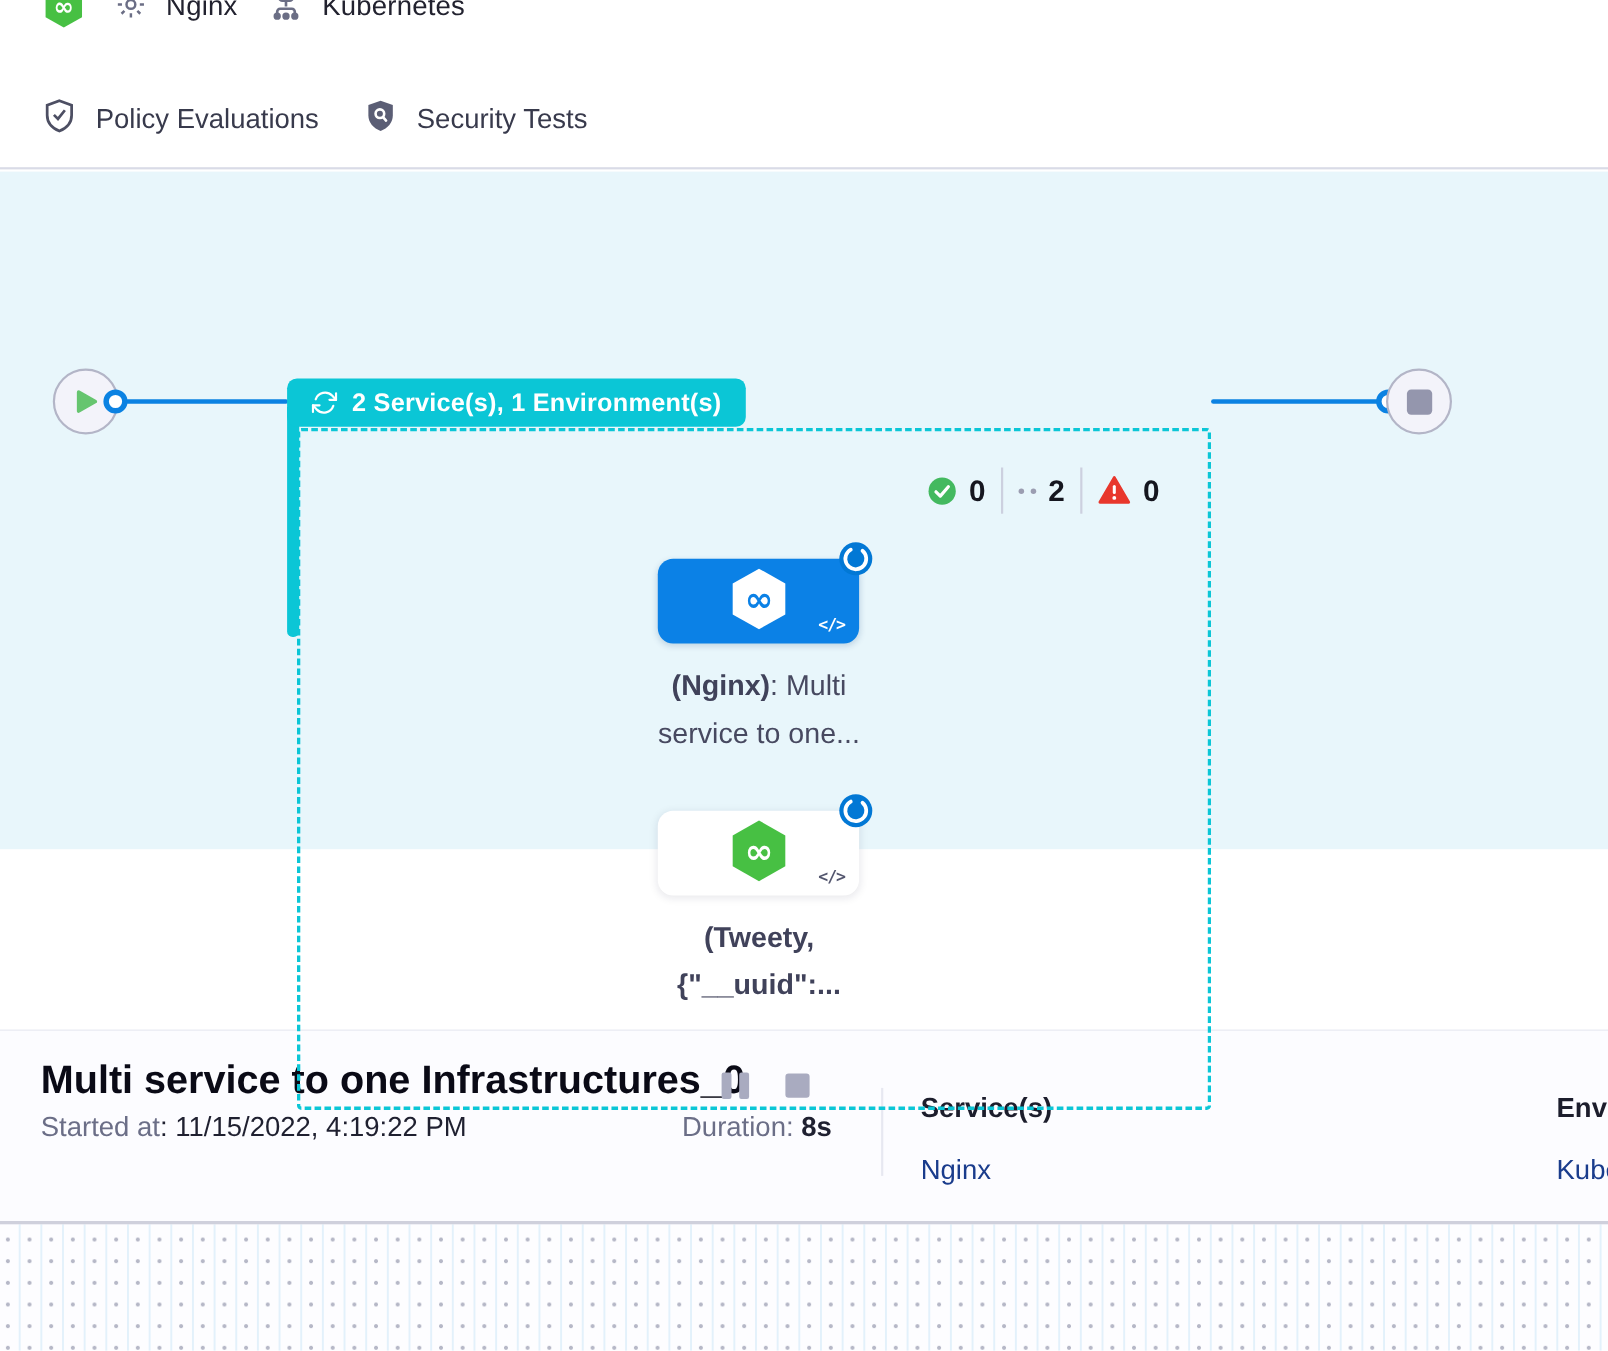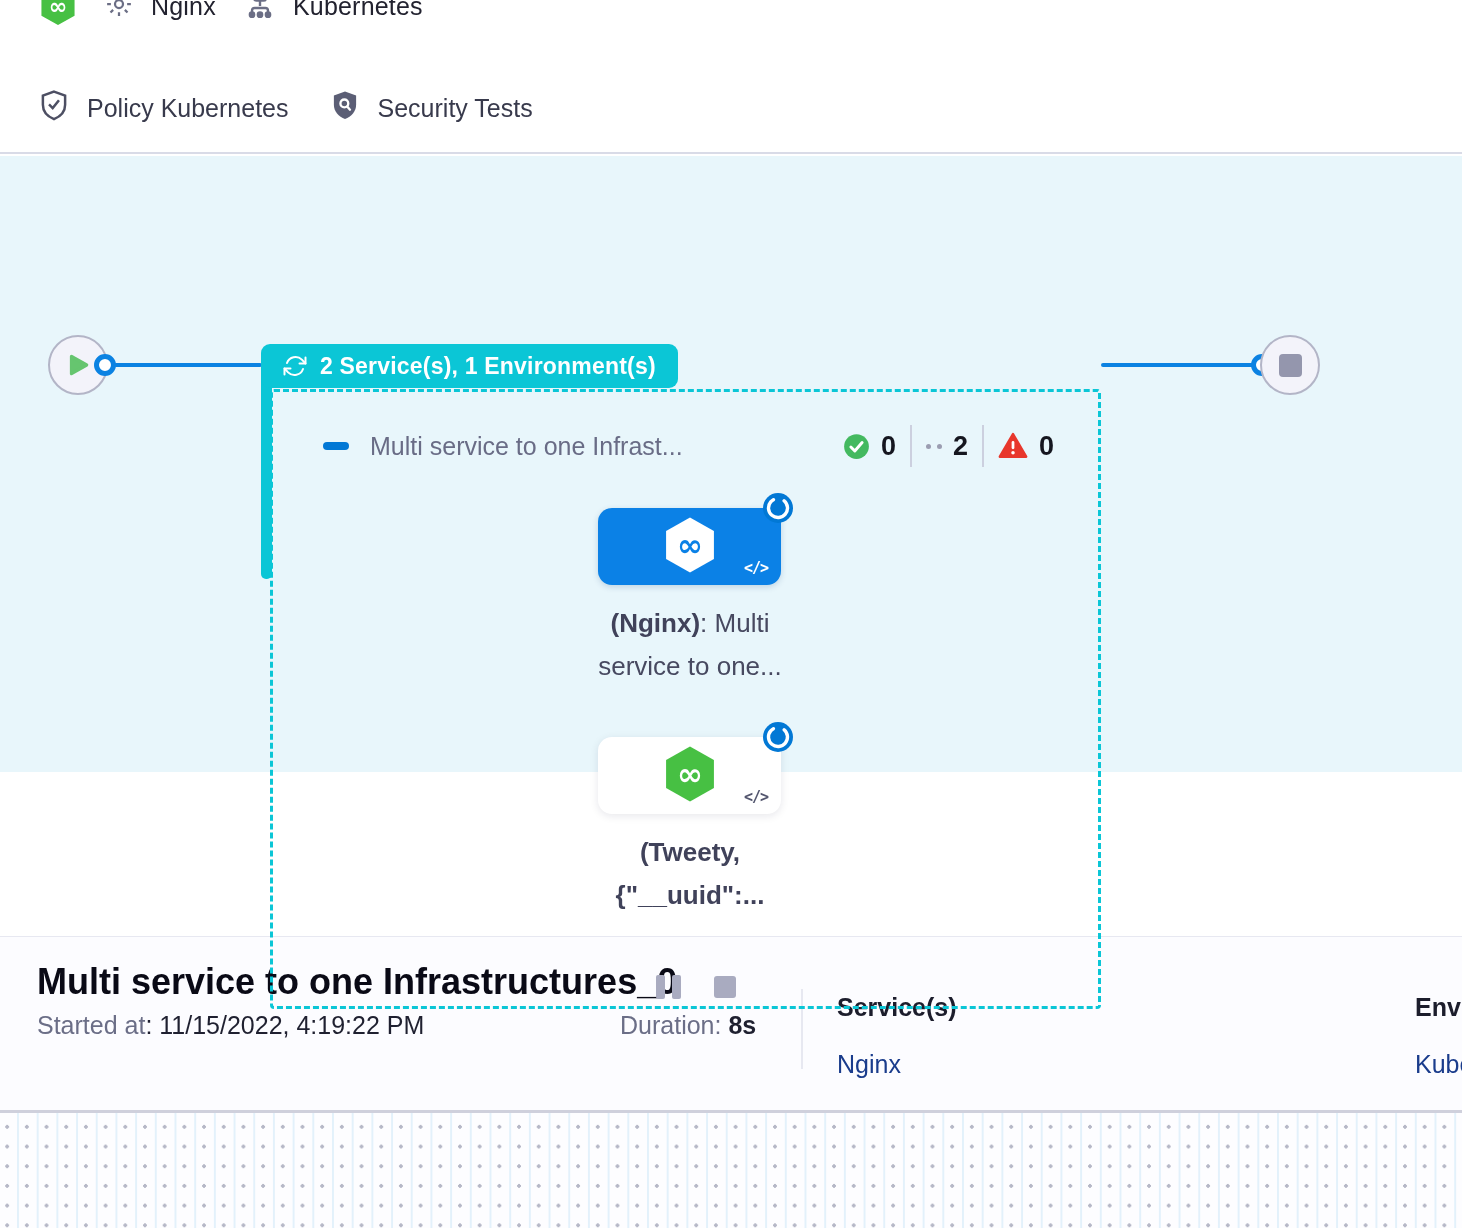--- a/index.html
+++ b/index.html
@@ -160,21 +160,21 @@
 
   <div class="tabbar">
     <div class="tabs">
       <div class="tab">
         <span>
           <svg width="32" height="34" viewBox="0 0 24 26" fill="none" stroke="#4d4f63" stroke-width="1.9">
             <path d="M12 2l8.5 3v7c0 5.2-3.6 9-8.5 11-4.9-2-8.5-5.8-8.5-11V5z"></path>
             <polyline points="8.2,11.8 11,14.6 15.8,8.6"></polyline>
           </svg>
         </span>
-        <span class="tab-label">Policy Kubernetes</span>
+        <span class="tab-label">Policy Evaluations</span>
       </div>
       <div class="tab">
         <span>
           <svg width="32" height="34" viewBox="0 0 24 26">
             <path d="M12 2l8.5 3v7c0 5.2-3.6 9-8.5 11-4.9-2-8.5-5.8-8.5-11V5z" fill="#5b5e75"></path>
             <circle cx="11.5" cy="11" r="3" fill="none" stroke="#ffffff" stroke-width="1.8"></circle>
             <line x1="13.7" y1="13.4" x2="15.8" y2="15.8" stroke="#ffffff" stroke-width="1.8" stroke-linecap="round"></line>
           </svg>
         </span>
         <span class="tab-label">Security Tests</span>
@@ -198,24 +198,20 @@
           <polyline points="22.5 3.5 22.5 9.5 16.5 9.5"></polyline>
           <polyline points="1.5 20.5 1.5 14.5 7.5 14.5"></polyline>
           <path d="M4 9a9 9 0 0 1 14.9-3.4L22.5 9.5M1.5 14.5 5.1 18.4A9 9 0 0 0 20 15"></path>
         </svg>
       </span>
       <span class="stage-badge-label">2 Service(s), 1 Environment(s)</span>
     </div>
     <div class="stage-left-bar"></div>
     <div class="stage-box"></div>
 
-    <div class="stage-header">
-      <span class="collapse-minus"></span>
-      <span class="stage-title">Multi service to one Infrast...</span>
-    </div>
     <div class="stage-counts">
       <span style="display:flex;">
         <svg width="27" height="27" viewBox="0 0 24 24">
           <circle cx="12" cy="12" r="11" fill="#43b95f"></circle>
           <polyline points="7,12.5 10.5,16 17,8.5" fill="none" stroke="#ffffff" stroke-width="2.6" stroke-linecap="round" stroke-linejoin="round"></polyline>
         </svg>
       </span>
       <span class="count-num">0</span>
       <span class="count-divider"></span>
       <span class="dots-pair">

